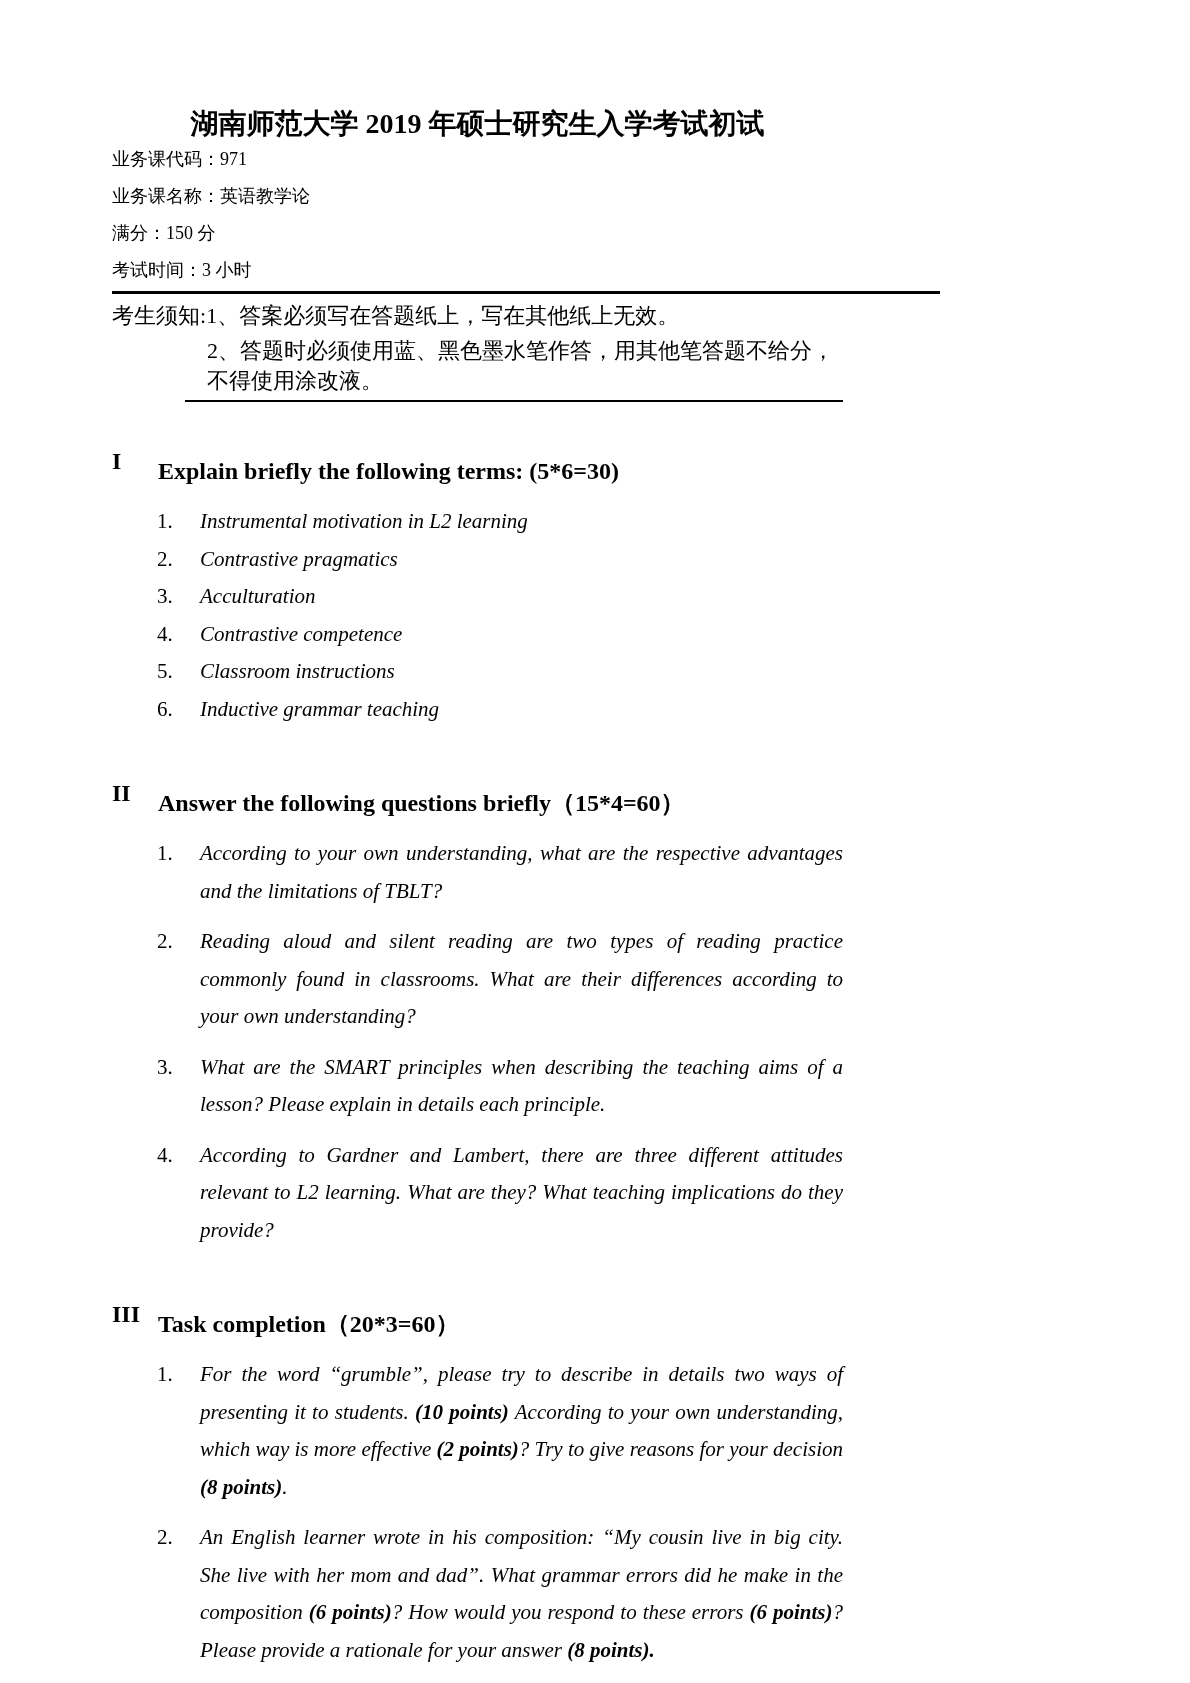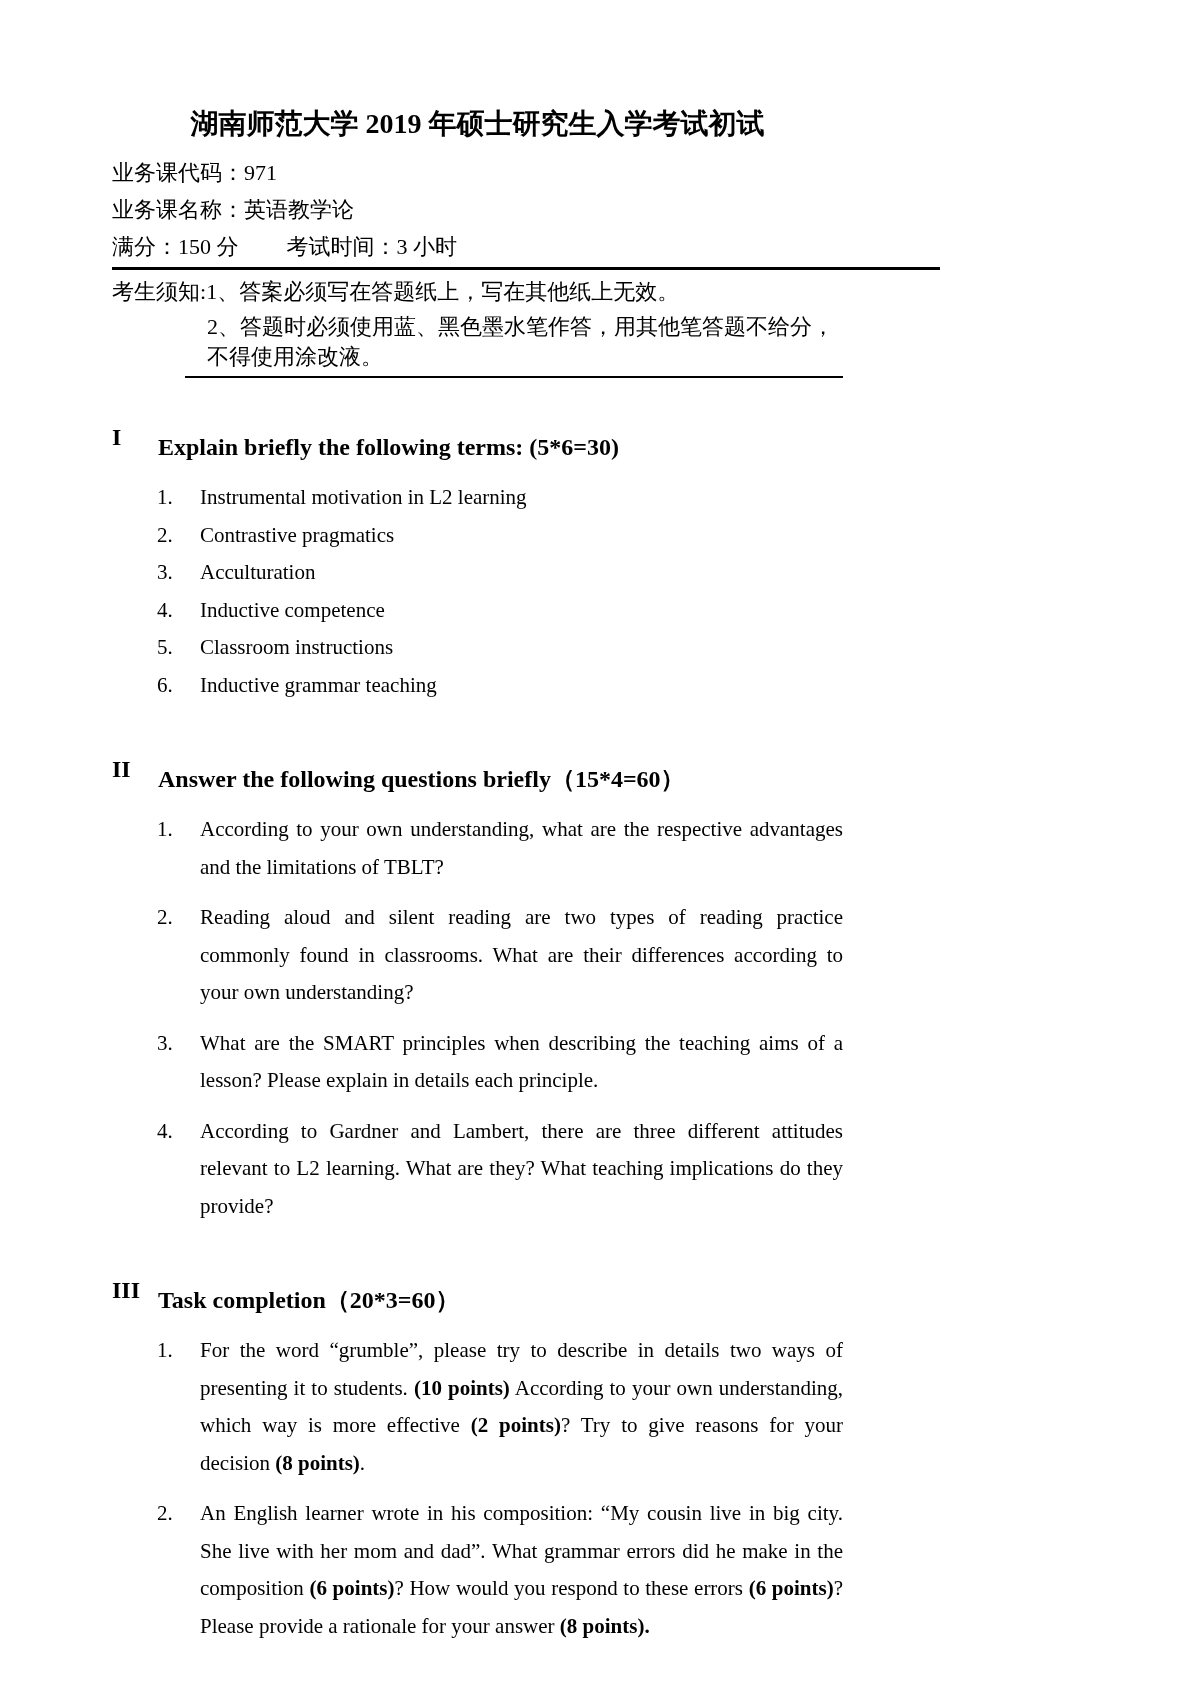--- a/index.html
+++ b/index.html
@@ -24,32 +24,33 @@
     font-size: 28px;
     line-height: 32px;
   }
   .doc-subtitle {
     text-align: center;
     font-size: 24px;
     line-height: 26px;
     margin-top: 25px;
   }
   .info-block {
-    margin-top: 14px;
-    font-size: 22px;
+    margin-top: 1px;
+    font-size: 18px;
   }
   .info-line {
     line-height: 37px;
   }
   .score-line {
     width: 941px;
     padding-bottom: 2px;
     border-bottom: 3px solid #000;
     display: flex;
     align-items: baseline;
+    flex-direction: column;
   }
   .score-gap {
     display: inline-block;
     width: 48px;
   }
   .notice-block {
     font-size: 22px;
   }
   .notice-line-1 {
     line-height: 37px;
@@ -81,21 +82,21 @@
   .item {
     display: flex;
     font-size: 21px;
     line-height: 37.5px;
   }
   .item-num {
     margin-left: 45px;
     width: 43px;
     flex-shrink: 0;
   }
-  .item-text { flex: 1; }
+  .item-text { flex: 1; font-style: italic; }
   .para-items .item { margin-bottom: 13px; }
   .para-items .item-text { text-align: justify; }
   b { font-weight: bold; }
 </style>
 </head>
 <body>
 
 <div class="page">
 
   <div class="doc-title">湖南师范大学 2019 年硕士研究生入学考试初试</div>
@@ -134,21 +135,21 @@
       <div class="item">
         <span class="item-num">2.</span>
         <span class="item-text">Contrastive pragmatics</span>
       </div>
       <div class="item">
         <span class="item-num">3.</span>
         <span class="item-text">Acculturation</span>
       </div>
       <div class="item">
         <span class="item-num">4.</span>
-        <span class="item-text">Inductive competence</span>
+        <span class="item-text">Contrastive competence</span>
       </div>
       <div class="item">
         <span class="item-num">5.</span>
         <span class="item-text">Classroom instructions</span>
       </div>
       <div class="item">
         <span class="item-num">6.</span>
         <span class="item-text">Inductive grammar teaching</span>
       </div>
     </div>

